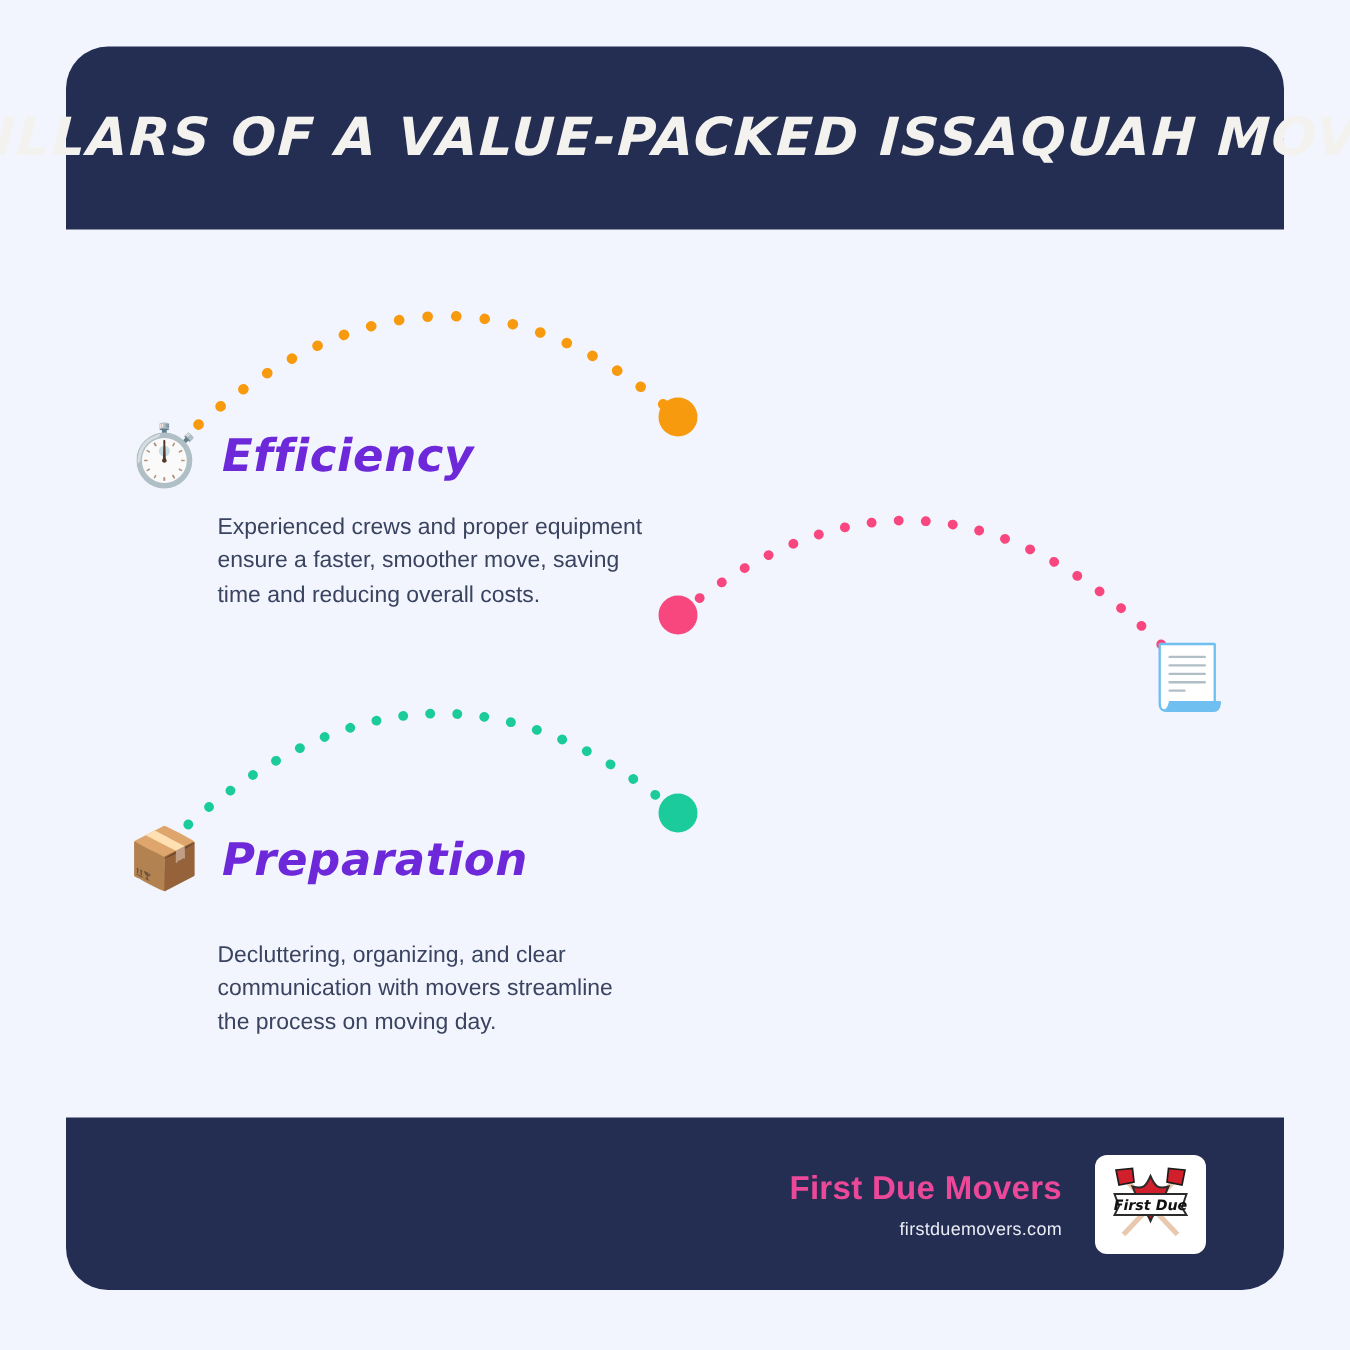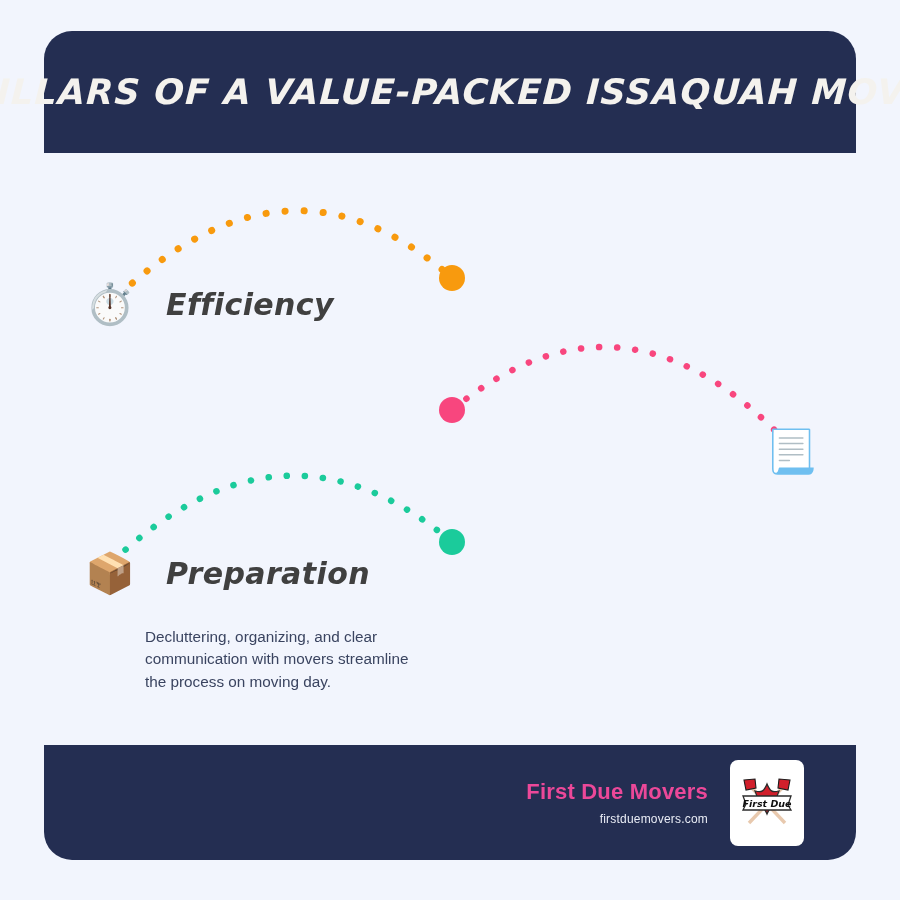--- a/index.html
+++ b/index.html
@@ -77,24 +77,23 @@
     align-items: center;
     justify-content: center;
     flex: 0 0 auto;
   }
 
   .pillar-title {
     font-family: "DejaVu Sans", sans-serif;
     font-size: 30px;
     font-weight: 700;
     font-style: italic;
-    color: #404040;
+    color: #6d28d9;
     letter-spacing: 0.4px;
     white-space: nowrap;
-    margin-left: 18px;
   }
 
   .pillar-body {
     font-family: "Liberation Sans", sans-serif;
     font-size: 15.3px;
     line-height: 1.46;
     color: #3a4460;
     max-width: 285px;
   }
 
@@ -150,21 +149,21 @@
   }
 
   #footer-website {
     color: #e9ecf5;
     font-size: 12px;
     letter-spacing: 0.2px;
   }
 
   #footer-logo {
     width: 74px;
-    height: 86px;
+    height: 66px;
     background: #ffffff;
     border-radius: 8px;
     display: flex;
     align-items: center;
     justify-content: center;
     flex: 0 0 auto;
   }
 </style>
 </head>
 <body>
@@ -186,20 +185,21 @@
     <circle cx="452" cy="278" r="13" fill="#f89a0e"></circle>
     <circle cx="452" cy="410" r="13" fill="#f8467e"></circle>
     <circle cx="452" cy="542" r="13" fill="#1bcb9b"></circle>
   </svg>
 
   <div class="pillar" id="pillar-efficiency">
     <div class="pillar-head">
       <span class="pillar-icon">⏱️</span>
       <span class="pillar-title">Efficiency</span>
     </div>
+    <p class="pillar-body">Experienced crews and proper equipment ensure a faster, smoother move, saving time and reducing overall costs.</p>
   </div>
 
   <span id="doc-icon-abs">📃</span>
 
   <div class="pillar" id="pillar-preparation">
     <div class="pillar-head">
       <span class="pillar-icon">📦</span>
       <span class="pillar-title">Preparation</span>
     </div>
     <p class="pillar-body">Decluttering, organizing, and clear communication with movers streamline the process on moving day.</p>

